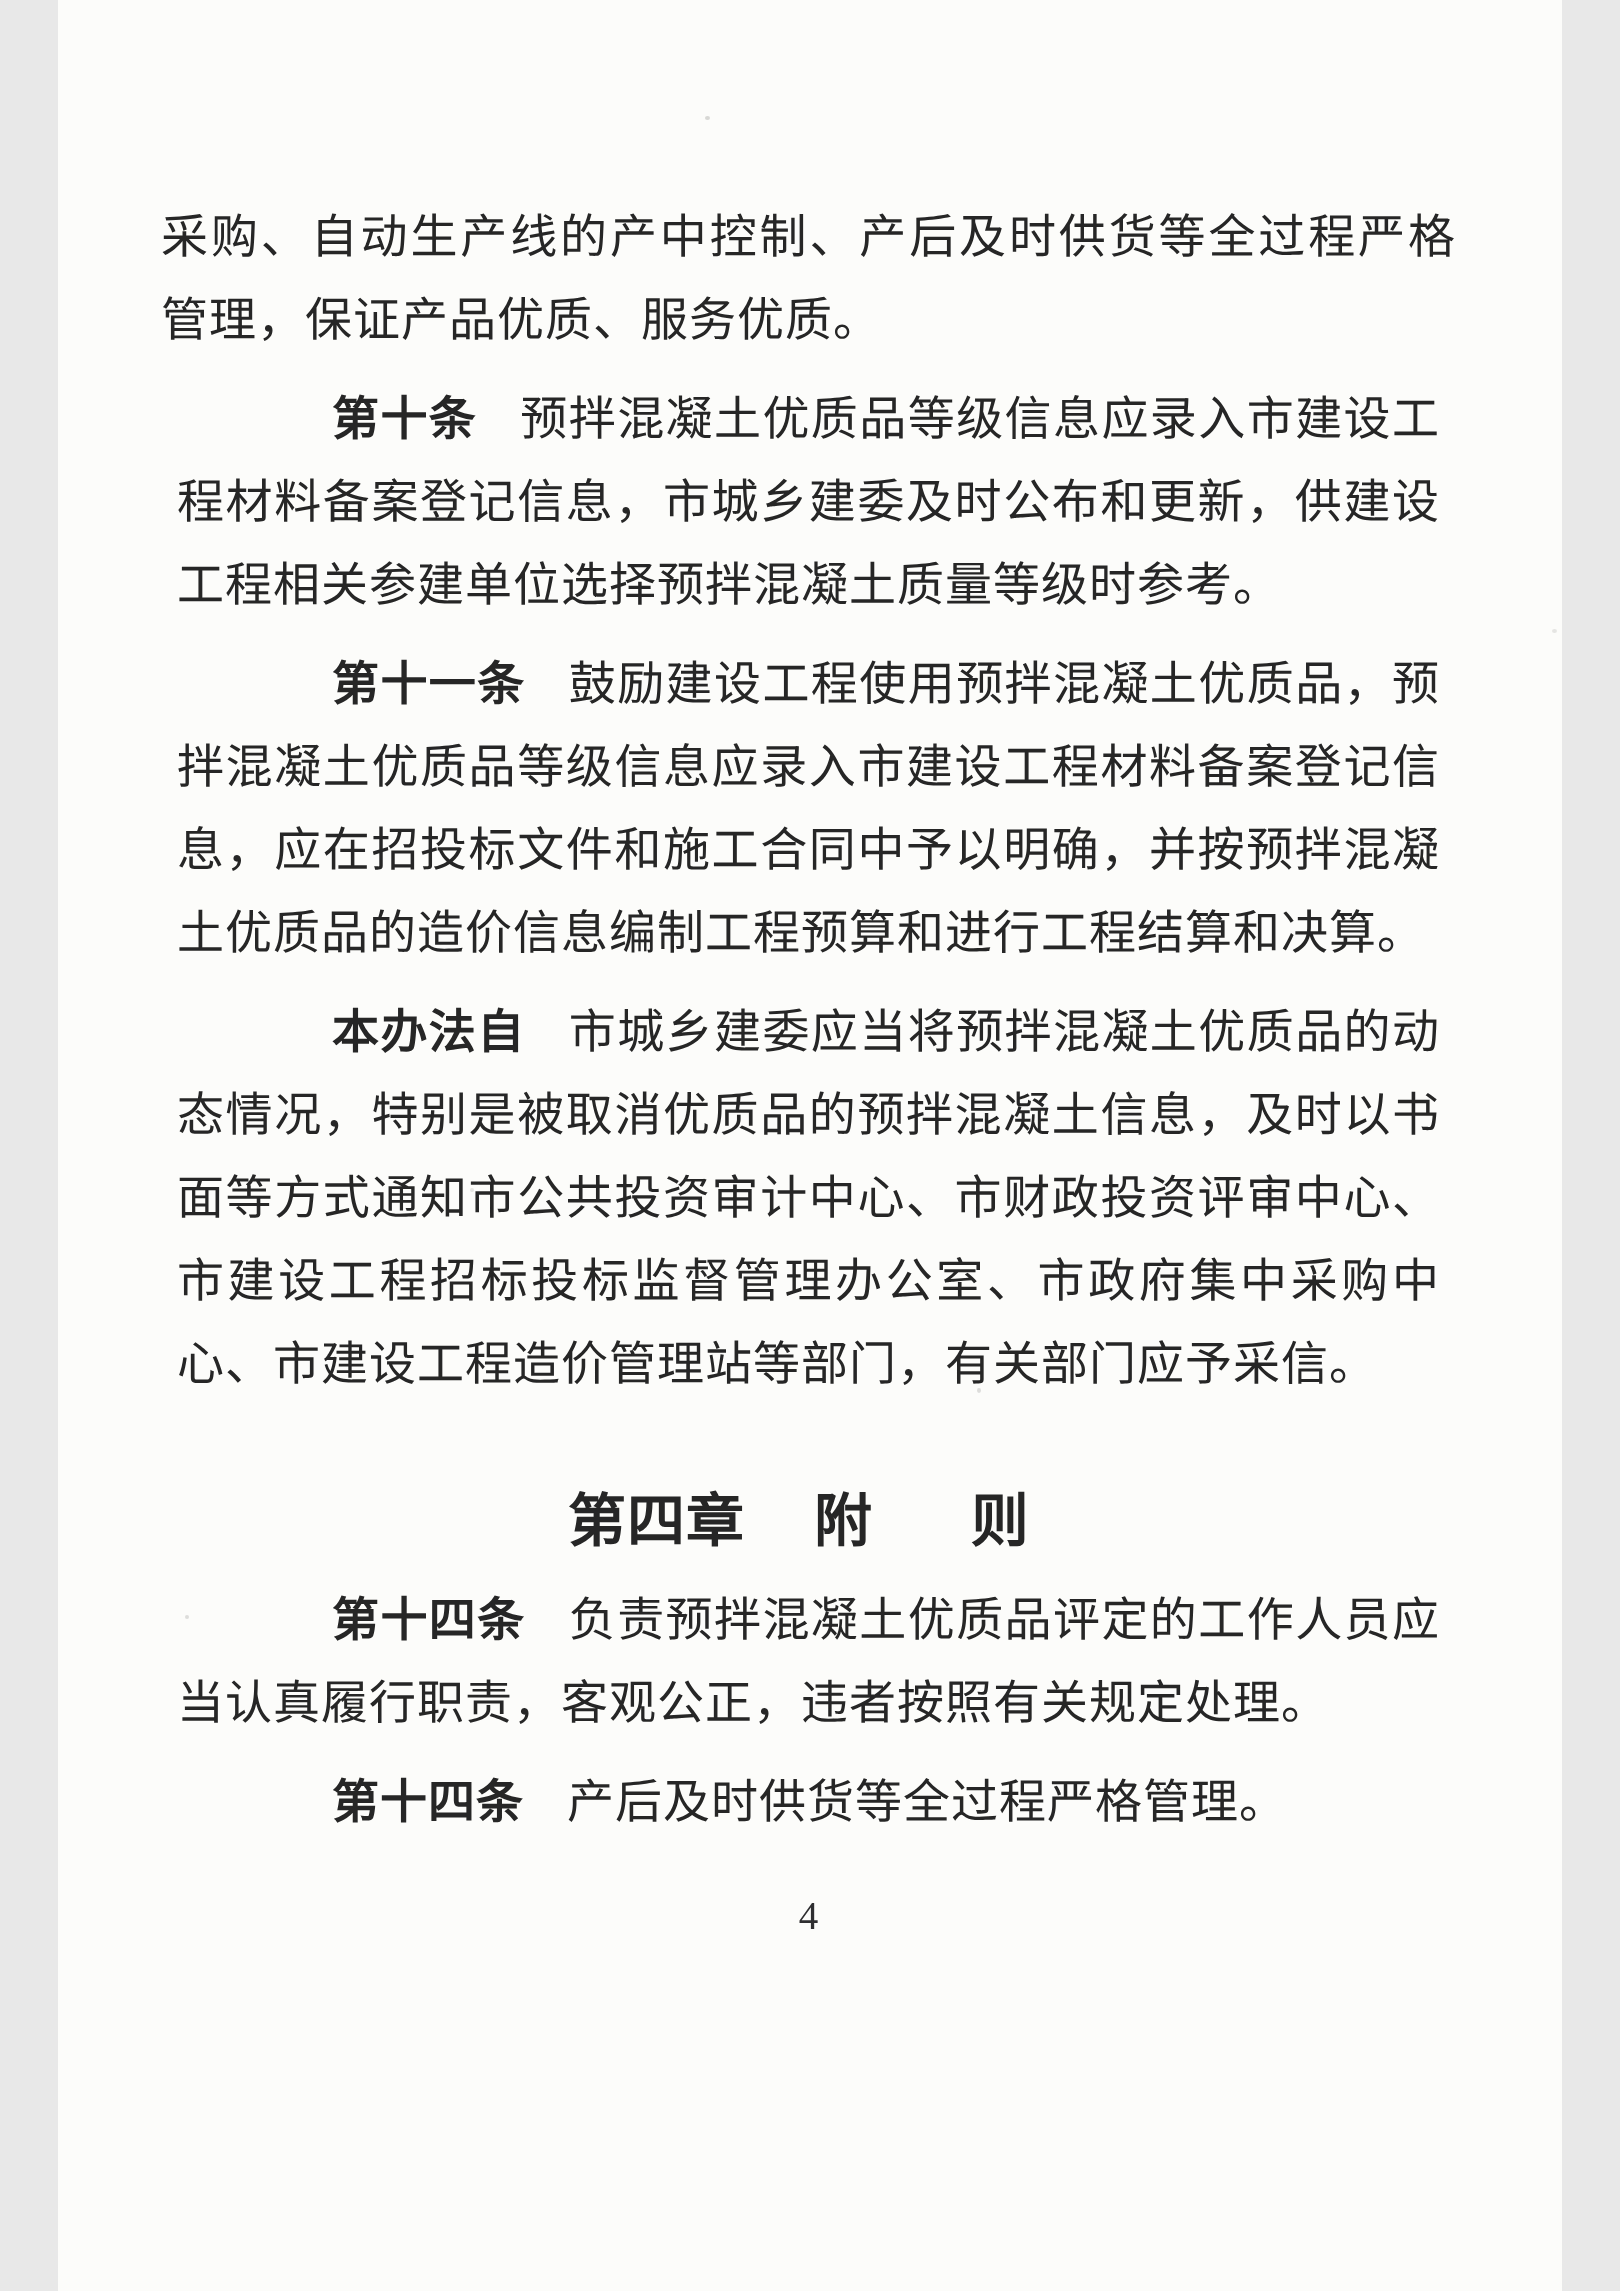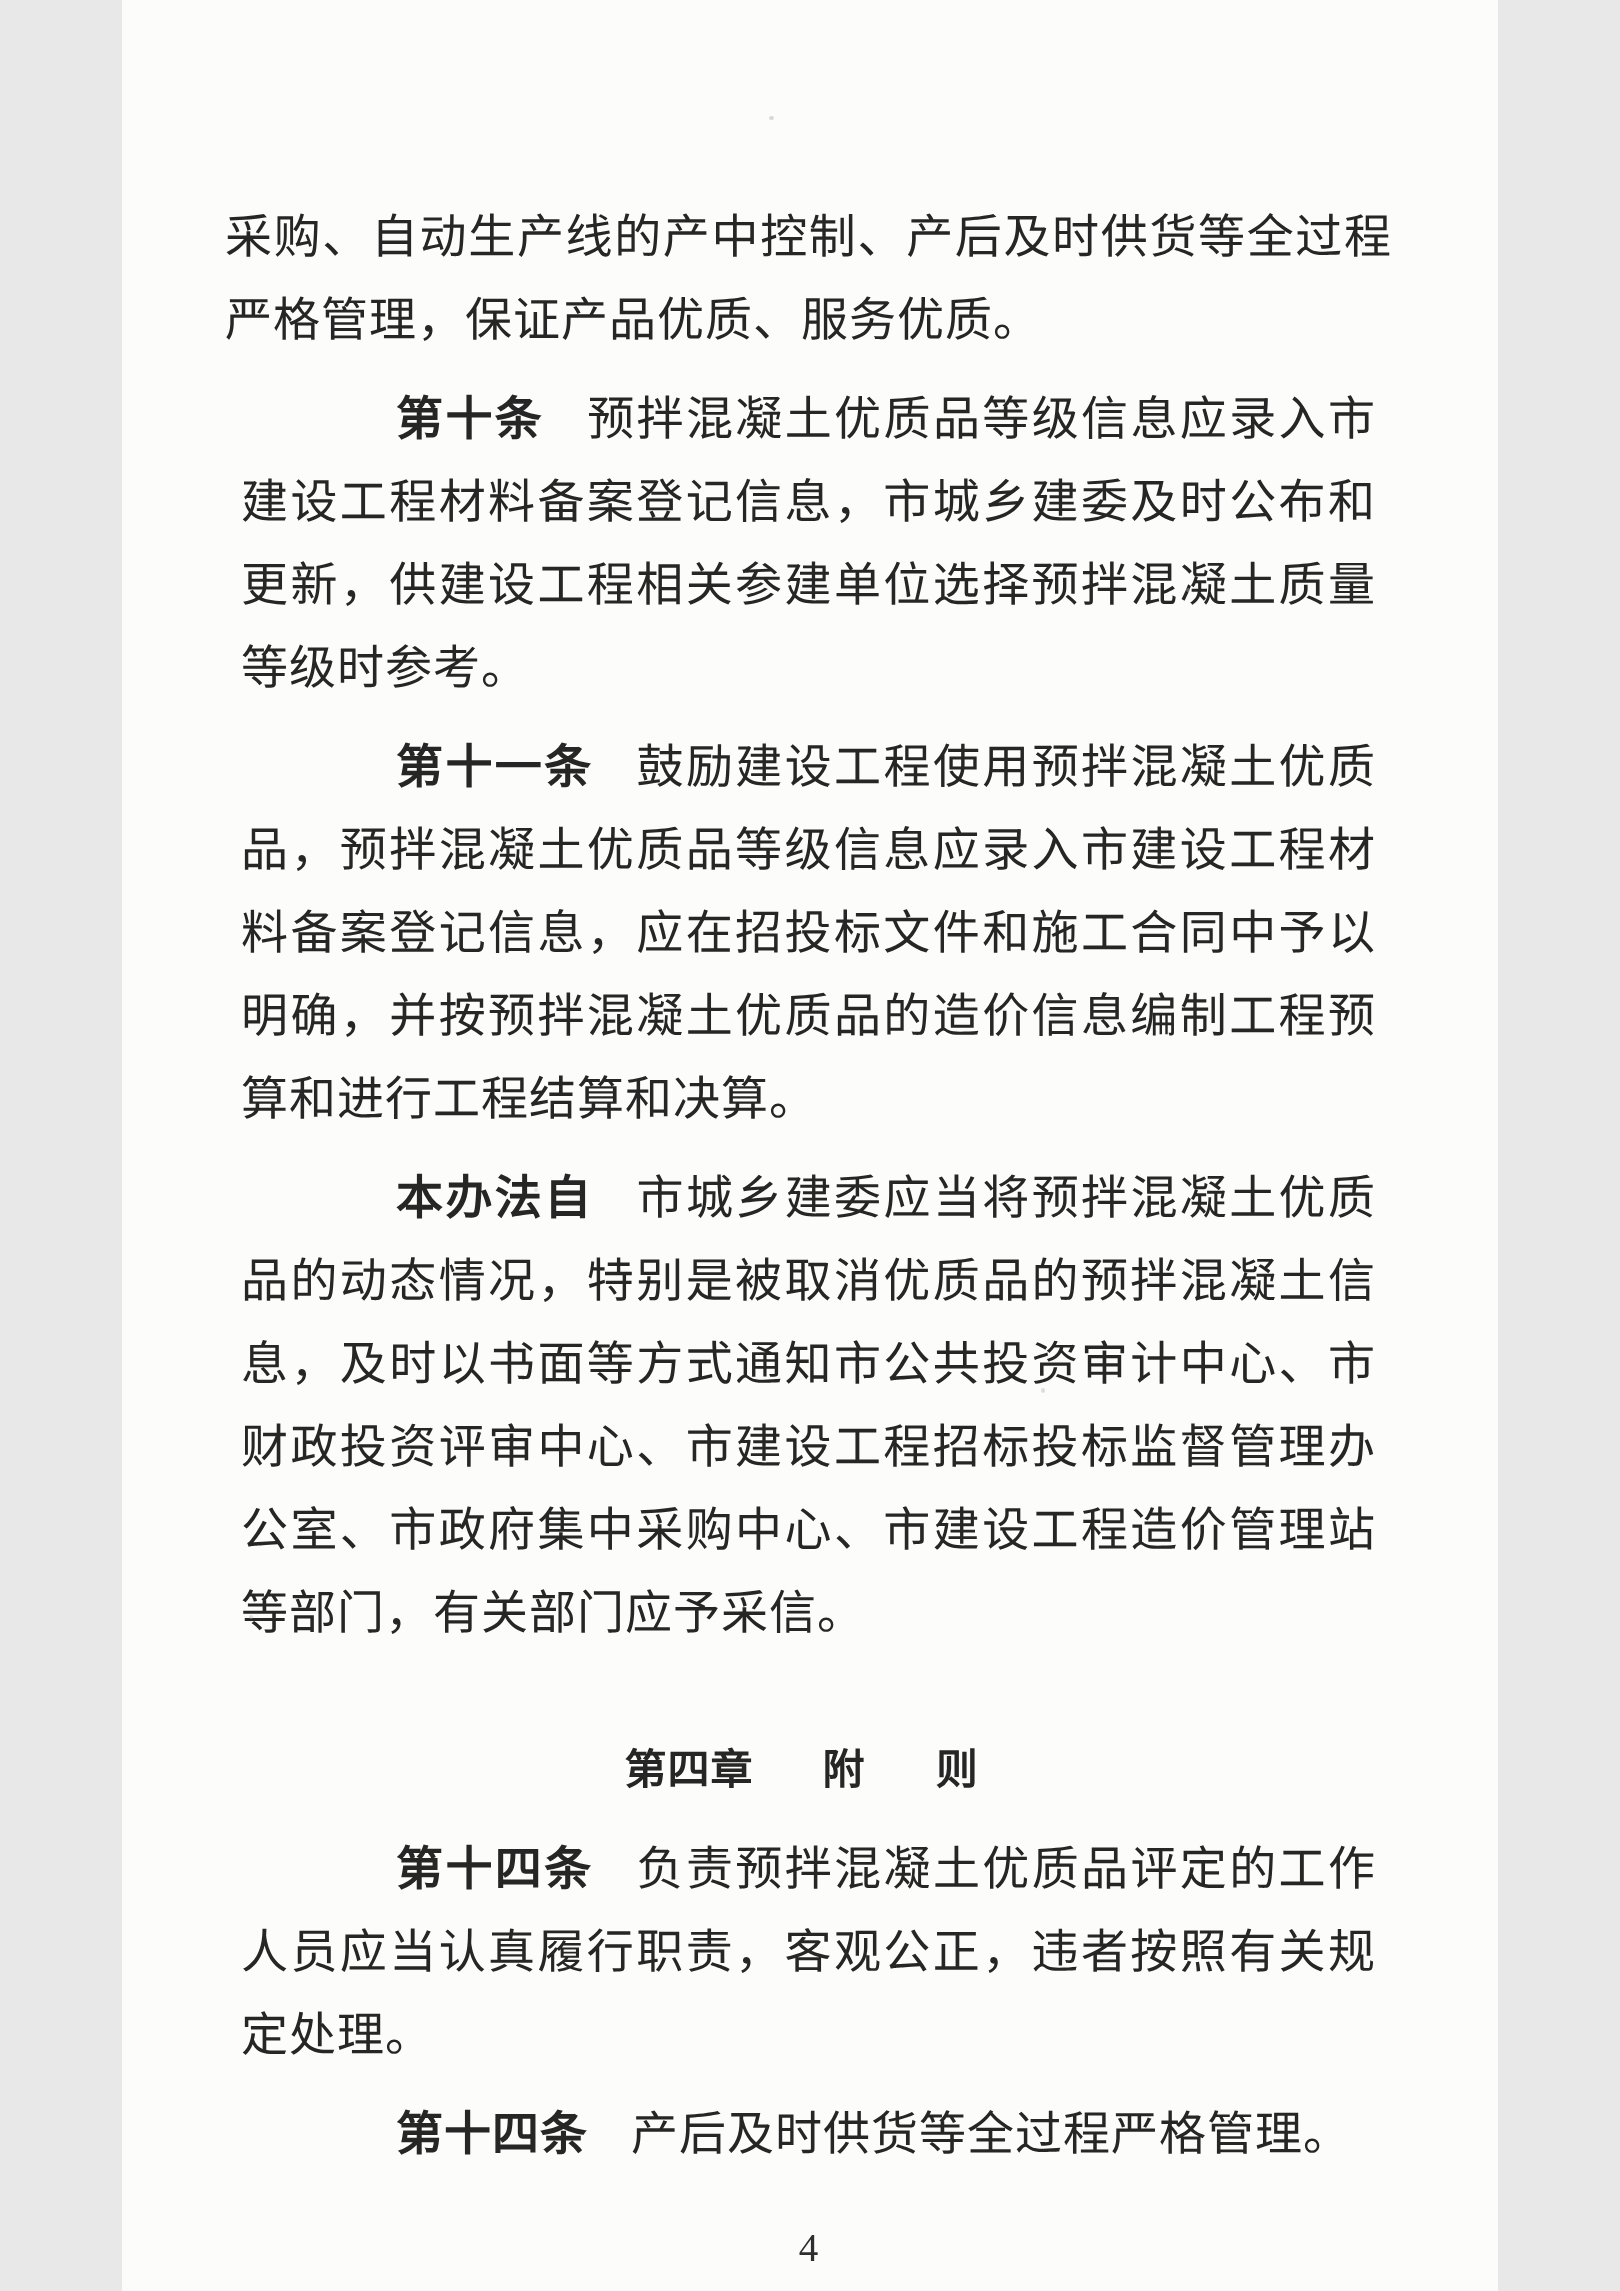--- a/index.html
+++ b/index.html
@@ -2,21 +2,21 @@
 <html lang="zh-CN"><head>
 <meta charset="utf-8">
 <style>
   html, body {
     margin: 0;
     padding: 0;
     background: #e8e8e8;
   }
   .page {
     position: relative;
-    width: 1376px;
+    width: 1504px;
     height: 2292px;
     margin: 0 auto;
     background: #fcfcfa;
     color: #262626;
     font-family: "Liberation Serif", "DejaVu Serif", serif;
     box-sizing: border-box;
     padding: 196px 106px 0 103px;
     overflow: hidden;
   }
   .body-text {
@@ -33,21 +33,21 @@
   p.cont {
     margin: 0;
     text-indent: 0;
   }
   .article-label {
     font-weight: bold;
     margin-right: 43px;
   }
   .chapter {
     margin: 74px 0 11.8px 0;
-    font-size: 42px;
+    font-size: 58px;
     font-weight: bold;
     line-height: 83px;
     display: flex;
     justify-content: center;
     align-items: baseline;
     gap: 69px;
     text-indent: 0;
   }
   .chapter-title {
     letter-spacing: 0.35em;

